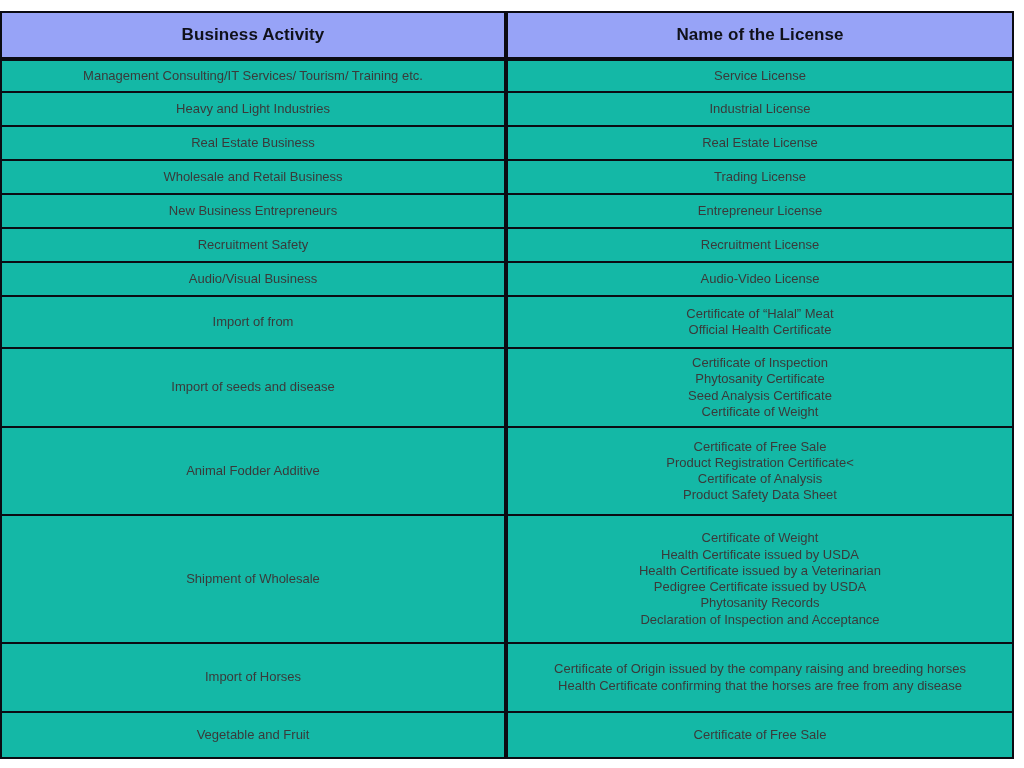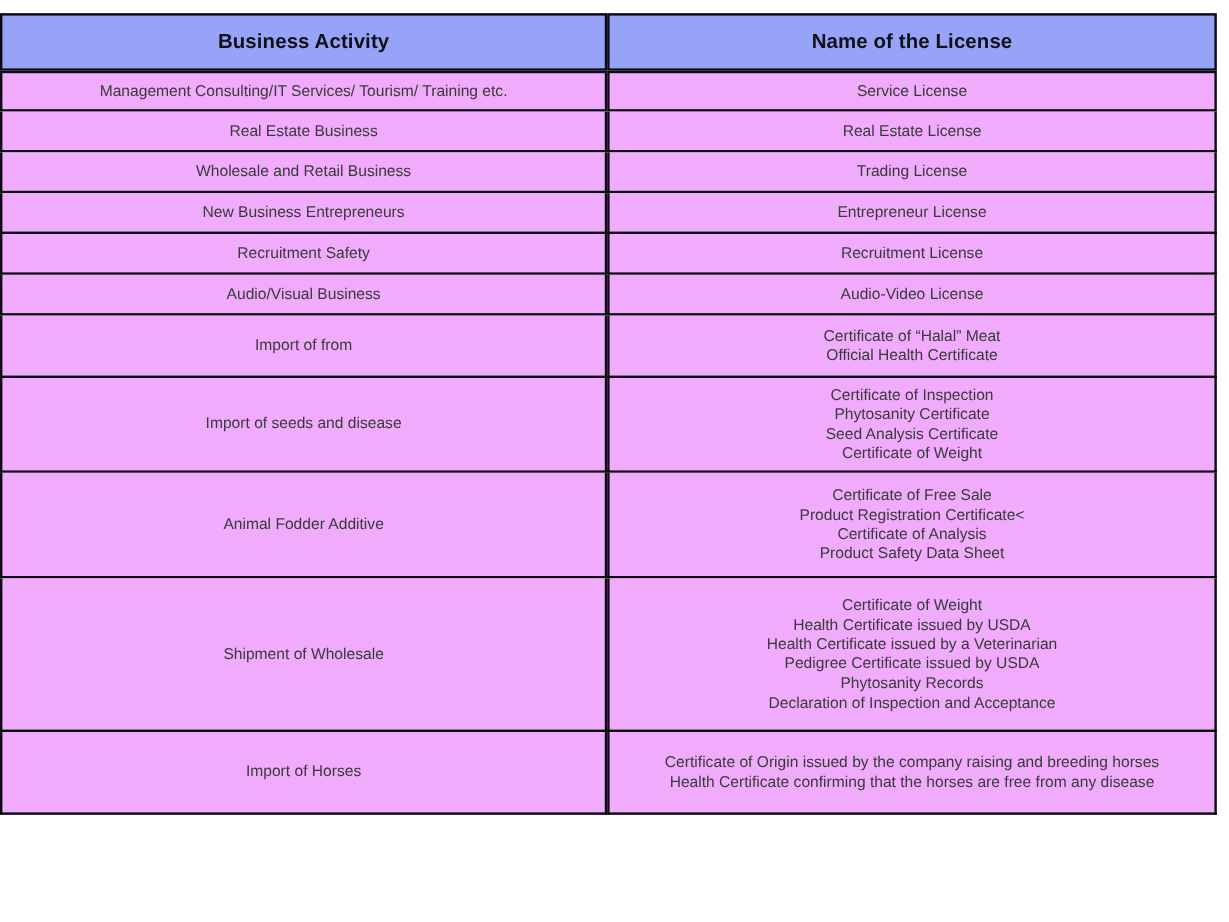--- a/index.html
+++ b/index.html
@@ -36,21 +36,21 @@
   .license-table col.col-activity { width: 506px; }
   .license-table col.col-license  { width: 508px; }
 
   .license-table th,
   .license-table td {
     border: 2px solid #0b0b12;
     text-align: center;
     vertical-align: middle;
     padding: 6px 8px;
     box-sizing: border-box;
-    background: #f0abfc;
+    background: #14b8a6;
   }
 
   
   .license-table th + th,
   .license-table td + td { border-left-width: 2px; }
   .license-table tr + tr th,
   .license-table tr + tr td { border-top: none; }
 
   .license-table thead th {
     background: #97a3f7;
@@ -102,20 +102,30 @@
             <span class="cell-lines">Management Consulting/IT Services/ Tourism/ Training etc.</span>
           </td>
           <td>
             <span class="cell-lines">
               <span class="line">Service License</span>
             </span>
           </td>
         </tr>
         <tr data-rowh="34">
           <td>
+            <span class="cell-lines">Heavy and Light Industries</span>
+          </td>
+          <td>
+            <span class="cell-lines">
+              <span class="line">Industrial License</span>
+            </span>
+          </td>
+        </tr>
+        <tr data-rowh="34">
+          <td>
             <span class="cell-lines">Real Estate Business</span>
           </td>
           <td>
             <span class="cell-lines">
               <span class="line">Real Estate License</span>
             </span>
           </td>
         </tr>
         <tr data-rowh="34">
           <td>
@@ -213,15 +223,25 @@
           <td>
             <span class="cell-lines">Import of Horses</span>
           </td>
           <td>
             <span class="cell-lines">
               <span class="line">Certificate of Origin issued by the company raising and breeding horses</span>
               <span class="line">Health Certificate confirming that the horses are free from any disease</span>
             </span>
           </td>
         </tr>
+        <tr data-rowh="46">
+          <td>
+            <span class="cell-lines">Vegetable and Fruit</span>
+          </td>
+          <td>
+            <span class="cell-lines">
+              <span class="line">Certificate of Free Sale</span>
+            </span>
+          </td>
+        </tr>
       </tbody>
   </table>
 </div>
 
 </body></html>

